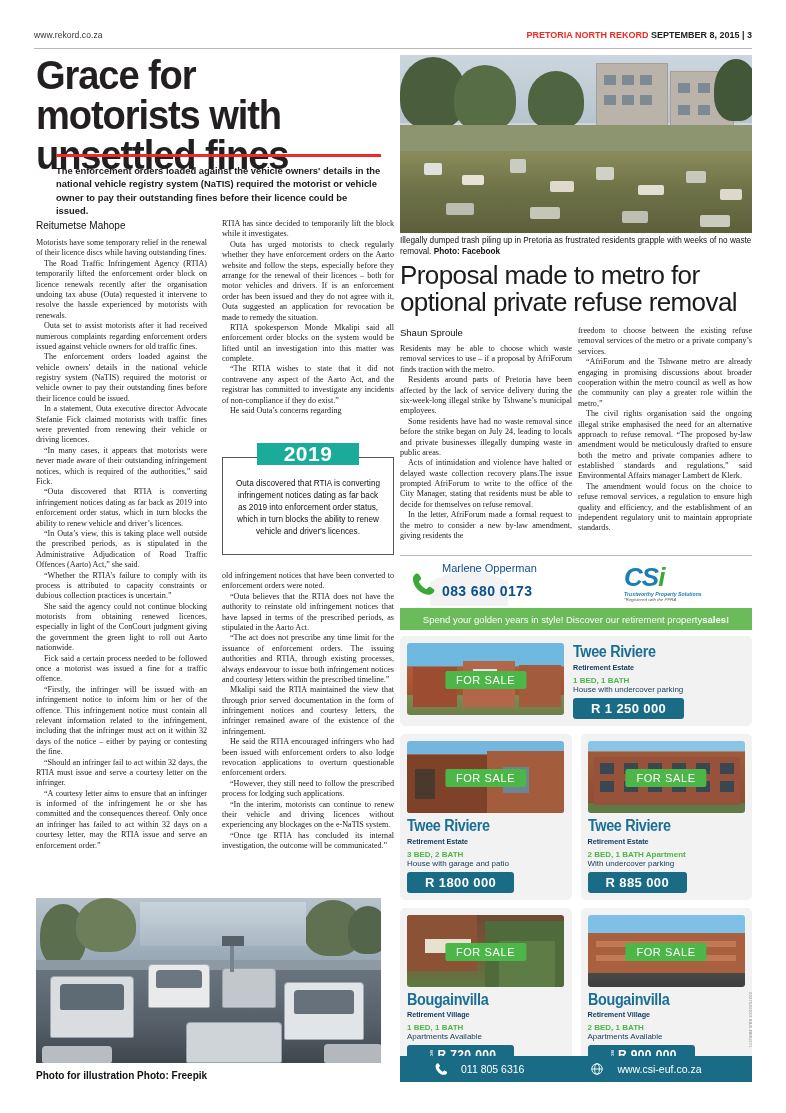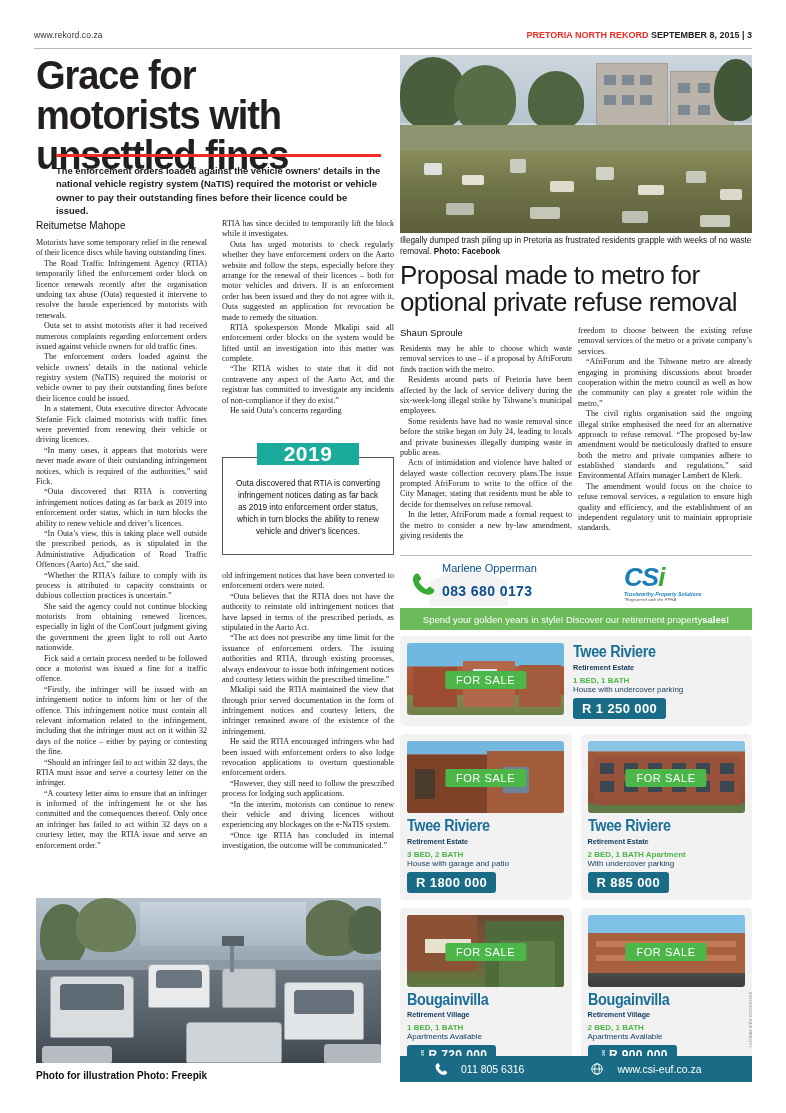--- a/index.html
+++ b/index.html
@@ -144,21 +144,21 @@
     padding:3px 11px; border-radius:2px; letter-spacing:0.6px; white-space:nowrap;margin-top:20px;
   }
   .info { flex:1; padding-top:1px; }
   .l-title { font-size:16px; font-weight:bold; color:#1b6f97; letter-spacing:-0.4px;
              transform:scaleX(0.9); transform-origin:left center; line-height:1.05; }
   .l-sub { font-size:7.2px; font-weight:bold; color:#123a5c; margin-top:2px; }
   .l-beds { font-size:8px; font-weight:bold; color:#4cb648; margin-top:4px; }
   .l-desc { font-size:8px; color:#123a5c; }
   .price {
     display:inline-block; margin-top:4px; background:#1a6b86; color:#fff;
-    font-size:13px; font-weight:bold; padding:3px 9px; border-radius:3px;
+    font-size:13px; font-weight:bold; padding:3px 18px; border-radius:3px;
     letter-spacing:0.4px;
   }
   .price.small { font-size:12px; }
   .from { font-size:4px; font-weight:bold; vertical-align:middle;
           display:inline-block; transform:rotate(-90deg); margin-right:-1px; }
 
   .ad-foot {
     position:absolute; left:0; bottom:0; width:352px; height:26px;
     background:#1a6b86; color:#fff; display:flex; align-items:center;
   }

